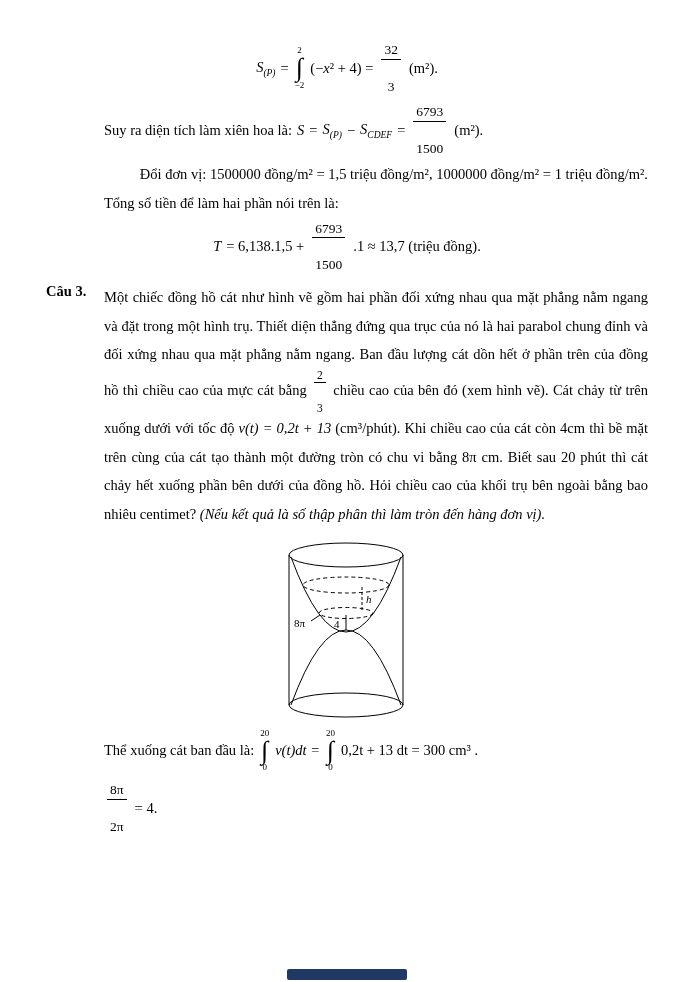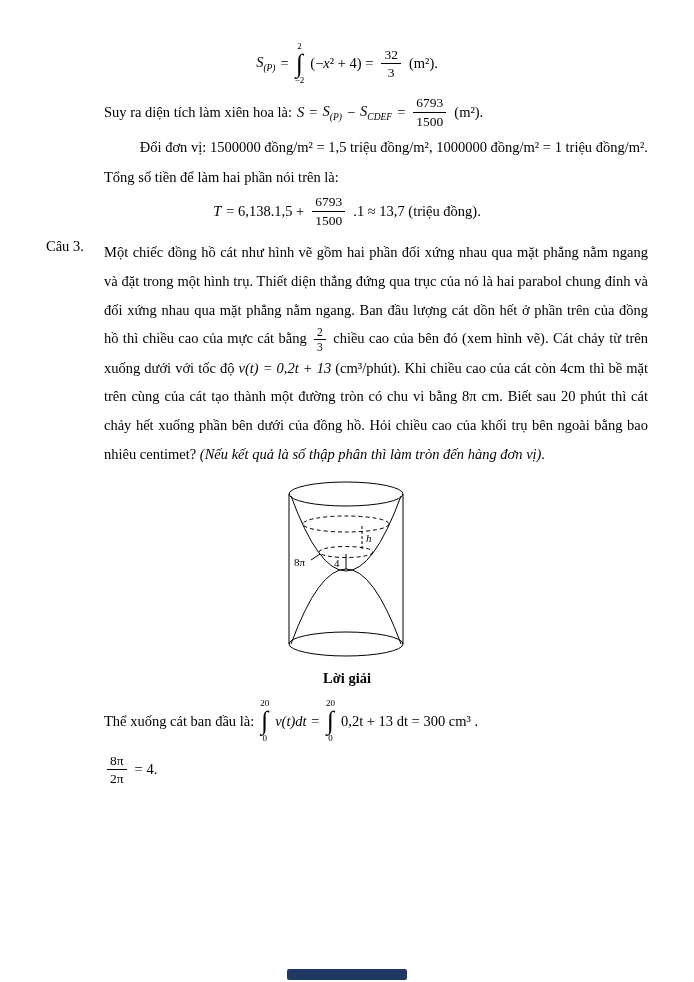--- a/index.html
+++ b/index.html
@@ -16,39 +16,39 @@
   }
   .it { font-style:italic; }
   .b  { font-weight:bold; }
   .nw { white-space:nowrap; display:inline-block; }
   .mathrow { display:flex; align-items:center; column-gap:5px; flex-wrap:nowrap; }
   .center { justify-content:center; }
   .indent { margin-left:58px; }
   .oneline { white-space:nowrap;text-align:right; }
 
   .frac { display:inline-flex; flex-direction:column; align-items:center;
-          line-height:1.15; margin:0 3px; font-size:13.5px; vertical-align:middle; }
+          line-height:1.15; margin:0 3px; font-size:13.5px; vertical-align:middle;gap:18px; }
   .frac .num { display:block; padding:0 3px 1px 3px; border-bottom:1px solid #000; text-align:center; }
   .frac .den { display:block; padding:1px 3px 0 3px; text-align:center; }
 
   .intwrap { display:inline-flex; flex-direction:column; align-items:center;
              line-height:1; margin:0 1px; vertical-align:middle; }
   .intwrap .lim { font-size:9px; line-height:1; }
   .intwrap .isign { font-size:26px; line-height:0.9; padding:1px 0; }
 
   sub.msub { font-size:9.5px; font-style:italic; }
 
   .sqrt { display:inline-flex; align-items:flex-start; }
   .sqrt .rsign { font-size:15px; }
   .sqrt .rad { border-top:1px solid #000; padding:0 1px; }
 
   .line { line-height:1.75; margin-bottom:4px; }
 
   .cau3-row { display:flex; margin-top:6px; margin-bottom:8px; }
-  .cau3-label { flex:0 0 58px; font-weight:normal; }
+  .cau3-label { flex:0 0 58px; font-weight:bold; }
   .cau3-body { flex:1; text-align:justify; line-height:1.98; }
   .cau3-body .frac { font-size:11.5px; line-height:1.05; }
 
   .figure-wrap { margin:4px 0 2px 0; text-align:center; }
   .figure-wrap svg { display:inline-block; }
   .stk { stroke:#000; fill:none; stroke-width:1; }
   .svgt { fill:#000; stroke:none; font-size:11px; font-family:"Liberation Serif",serif; }
 
   .caption { text-align:center; font-weight:bold; margin:4px 0 12px 0; }
 
@@ -137,21 +137,20 @@
       <text class="svgt" font-style="italic" x="105" y="66">h</text>
 
       <line class="stk" x1="85" y1="78" x2="85" y2="93"></line>
       <text class="svgt" x="73" y="91">4</text>
 
       <line class="stk" x1="50" y1="84" x2="59" y2="78"></line>
       <text class="svgt" x="33" y="90">8π</text>
     </svg>
   </div>
 
-  <div class="caption">Lời giải</div>
 
   <div class="mathrow indent solrow">
     <span>Thể xuống cát ban đầu là:</span>
     <span class="intwrap">
       <span class="lim">20</span>
       <span class="isign">∫</span>
       <span class="lim">0</span>
     </span>
     <span class="it">v(t)dt =</span>
     <span class="intwrap">

